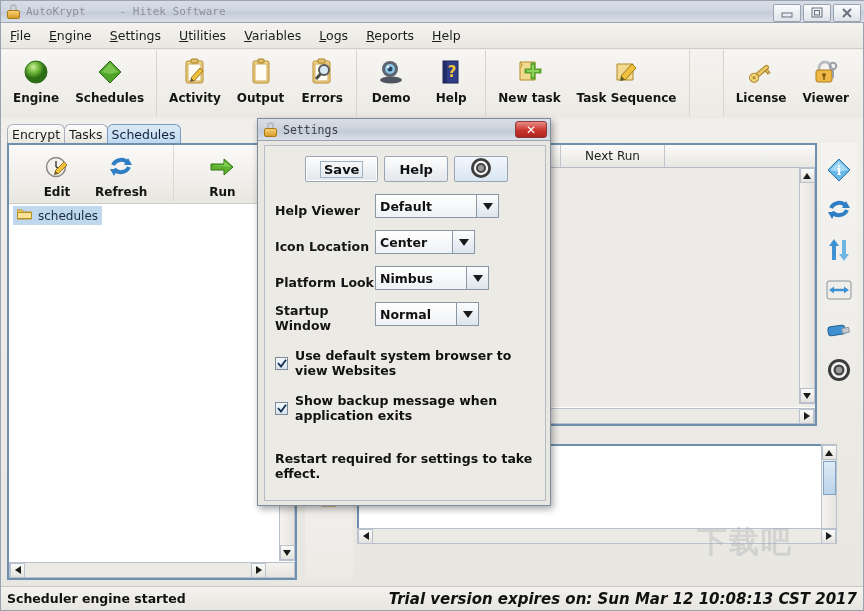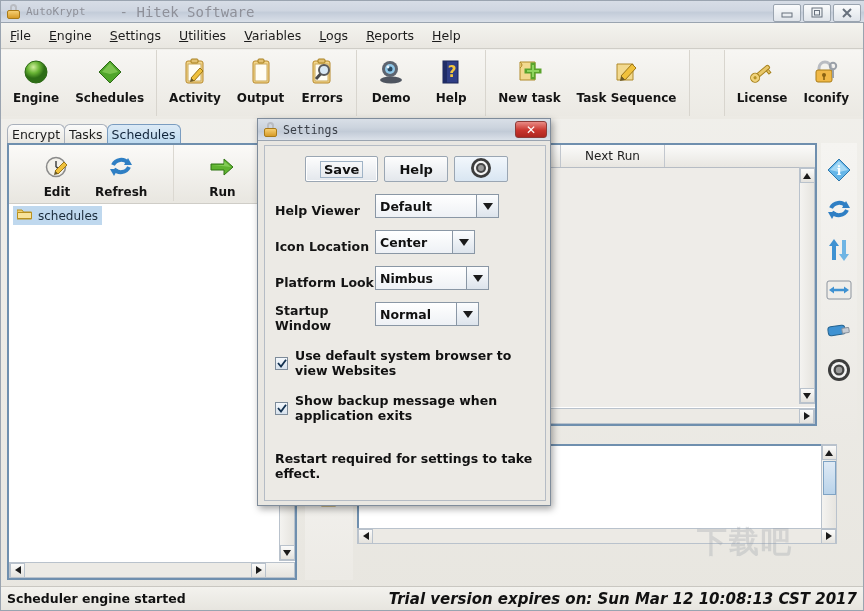--- a/index.html
+++ b/index.html
@@ -17,21 +17,21 @@
   
   .titlebar{position:absolute;left:0;top:0;width:864px;height:22px;
     background:linear-gradient(#d7dde6 0%,#cfd6e1 45%,#c3ccd9 55%,#d9dfe8 100%);
     border-bottom:1px solid #9aa4b0;box-sizing:border-box;display:flex;align-items:center;}
   .tb-ico{width:15px;height:15px;margin-left:5px;margin-right:5px;position:relative;flex:none;}
   .lock-body{position:absolute;left:1px;bottom:0;width:13px;height:9px;border-radius:2px;
      background:linear-gradient(#f6cf72,#d79b28);border:1px solid #a97a18;box-sizing:border-box;}
   .lock-shk{position:absolute;left:4px;top:0px;width:7px;height:7px;border:2px solid #b9bcc2;
      border-bottom:none;border-radius:4px 4px 0 0;box-sizing:border-box;}
   .tb-title{font-family:"DejaVu Sans Mono",monospace;font-size:11px;color:#8e9099;letter-spacing:0px;}
-  .tb-sub{font-family:"DejaVu Sans Mono",monospace;font-size:14px;color:#8e9099;margin-left:34px;}
+  .tb-sub{font-family:"DejaVu Sans Mono",monospace;font-size:11px;color:#8e9099;margin-left:34px;}
   .tb-btns{position:absolute;right:4px;top:3px;display:flex;gap:2px;}
   .tb-btn{width:26px;height:16px;border:1px solid #9aa4b0;border-radius:2px;
     background:linear-gradient(#fafbfc,#dfe4ea);display:flex;align-items:center;justify-content:center;}
   .tb-btn svg{display:block;}
 
   
   .menubar{position:absolute;left:0;top:22px;width:862px;height:26px;
     background:linear-gradient(#f4f3ef,#e9e7e1);display:flex;align-items:center;
     border-bottom:1px solid #cfcdc7;box-sizing:border-box;}
   .menu-item{font-size:12.5px;color:#1b1b1b;padding:3px 9px;cursor:default;font-weight:500;}
@@ -324,21 +324,21 @@
         <div class="gl">
           <svg width="30" height="28">
               <path d="M8 13 v-3 a6 6 0 0 1 12 0 v3" fill="none" stroke="#b9bcc2" stroke-width="3"></path>
               <rect x="5" y="12" width="16" height="12" rx="2" fill="#f0b846" stroke="#a97c17"></rect>
               <circle cx="13" cy="17" r="2" fill="#8a6312"></circle>
               <path d="M13 18 v4" stroke="#8a6312" stroke-width="1.6"></path>
               <circle cx="22" cy="8" r="3.2" fill="none" stroke="#9aa0a8" stroke-width="2"></circle>
               <path d="M22 11 v9" stroke="#9aa0a8" stroke-width="2"></path>
             </svg>
         </div>
-        <div class="lb">Iconify</div>
+        <div class="lb">Viewer</div>
       </div>
     </div>
   </div>
 
   <div class="tabstrip">
     <div class="tab">
         <span>Encrypt</span>
       </div>
     <div class="tab">
         <span>Tasks</span>

